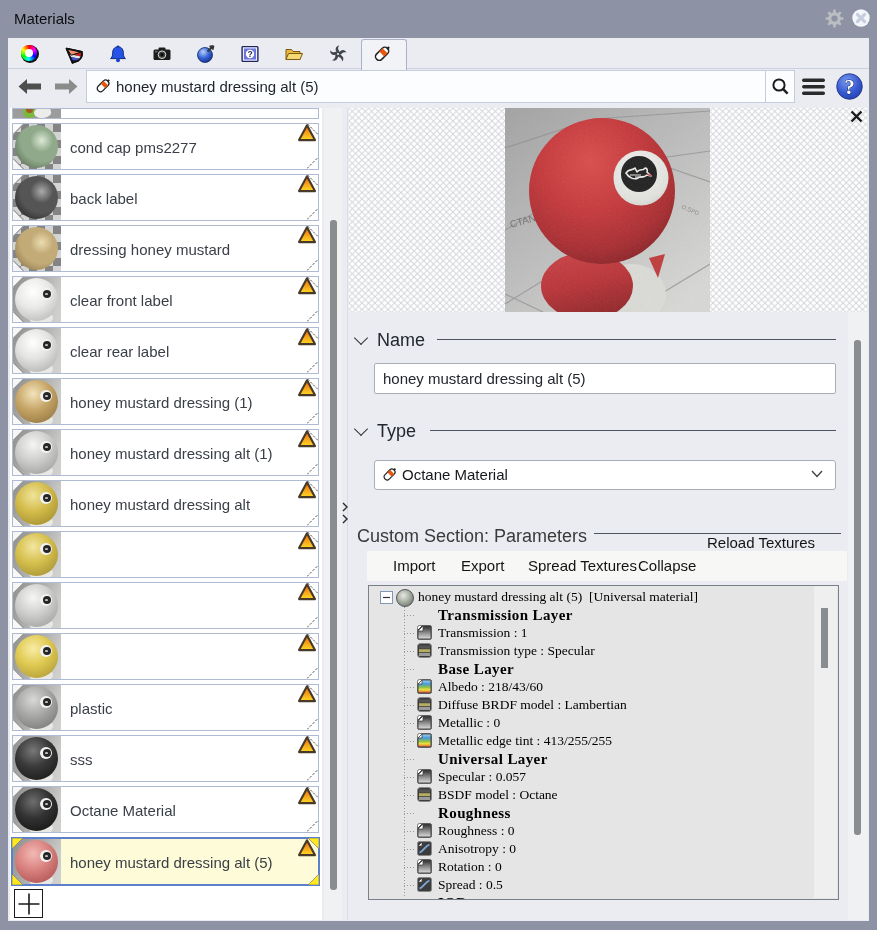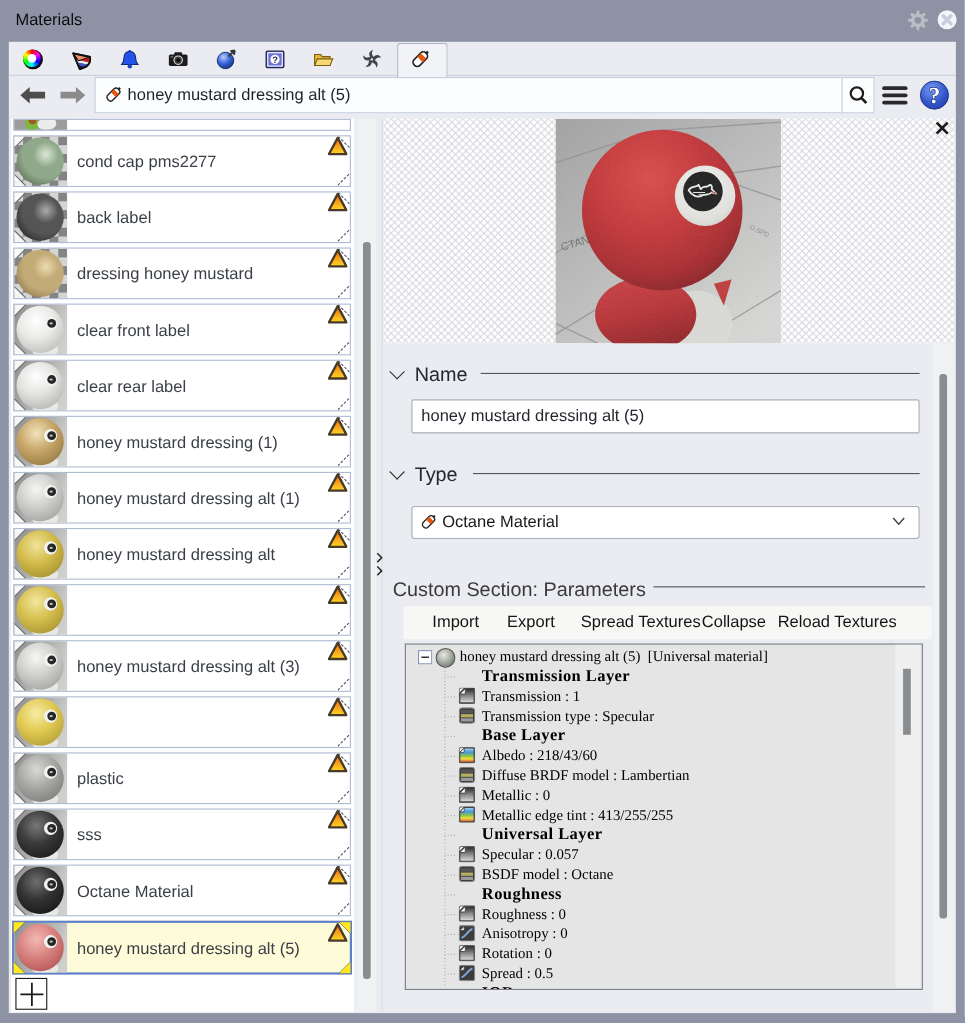--- a/index.html
+++ b/index.html
@@ -436,21 +436,20 @@
 <svg class="ab" style="left:0;bottom:0" width="11" height="11" viewBox="0 0 11 11">
       <path d="M0 0 L0 11 L11 11 Z" fill="#fff" opacity="0.92"></path>
       <path d="M0 0.5 L10.5 11" stroke="#666" stroke-width="1"></path>
     </svg>
 <svg class="ab" style="right:0;top:0" width="11" height="11" viewBox="0 0 11 11">
       <path d="M0.5 0 L11 10.5" stroke="#555" stroke-width="1" stroke-dasharray="2.5 1.5"></path>
     </svg>
 <svg class="ab" style="right:0;bottom:0" width="11" height="11" viewBox="0 0 11 11">
       <path d="M0 10.5 L10.5 0" stroke="#555" stroke-width="1" stroke-dasharray="2.5 1.5"></path>
     </svg>
-<div class="rowname">honey mustard dressing alt (3)</div>
 <svg class="warn" style="right:2px;top:0px" viewBox="0 0 17 17">
       <path d="M8.5 1.2 L16 15.2 L1 15.2 Z" fill="url(#tri)" stroke="#473a28" stroke-width="2" stroke-linejoin="round"></path>
     </svg>
 </div>
 <div class="row" style="top:633px">
 <div class="thumb scenebg">
 <div class="ped" style="left:16px;top:34px;width:24px;height:14px"></div>
 <div class="sph" style="left:2px;top:1px;width:43px;height:43px;background:radial-gradient(circle at 42% 32%, #f8eca6 0%, #e0ca52 42%, #a79434 96%)"></div>
 <div class="eye" style="left:27px;top:11px;width:12px;height:12px"></div>
 <div class="eyein" style="left:29.5px;top:13px;width:8px;height:8px"></div>
@@ -645,21 +644,21 @@
       <path d="M1 1 L6 6.5 L11 1" fill="none" stroke="#444" stroke-width="1.4"></path>
     </svg>
 </div>
 <div class="hd" style="left:357px;top:526px;color:#3a3a3a">Custom Section: Parameters</div>
 <div class="rule" style="left:594px;top:533px;width:247px"></div>
 <div id="menurow"></div>
 <div class="mi" style="left:393px;top:557px">Import</div>
 <div class="mi" style="left:461px;top:557px">Export</div>
 <div class="mi" style="left:528px;top:557px">Spread Textures</div>
 <div class="mi" style="left:638px;top:557px">Collapse</div>
-<div class="mi" style="left:707px;top:557px">Reload Textures</div>
+<div class="mi" style="left:707px;top:534px">Reload Textures</div>
 <div id="treebox">
 <div class="dotv" style="left:35px;top:18px;height:292px"></div>
 <svg class="ab" style="left:11px;top:5px" width="13" height="13" viewBox="0 0 13 13">
       <rect x="0.5" y="0.5" width="12" height="12" fill="#fff" stroke="#8296b6"></rect>
       <path d="M3 6.5 L10 6.5" stroke="#333" stroke-width="1.2"></path>
     </svg>
 <div class="sph ab" style="left:27px;top:3px;width:16px;height:16px;background:radial-gradient(circle at 40% 35%, #e8e8e4 0%, #a8b0a4 45%, #5a6258 100%);border:0.5px solid #555"></div>
 <div class="ti" style="left:49px;top:3px">honey mustard dressing alt (5) [Universal material]</div>
 <div class="doth" style="left:35px;top:29px;width:12px"></div>
 <div class="ti tb" style="left:69px;top:21px">Transmission Layer</div>

